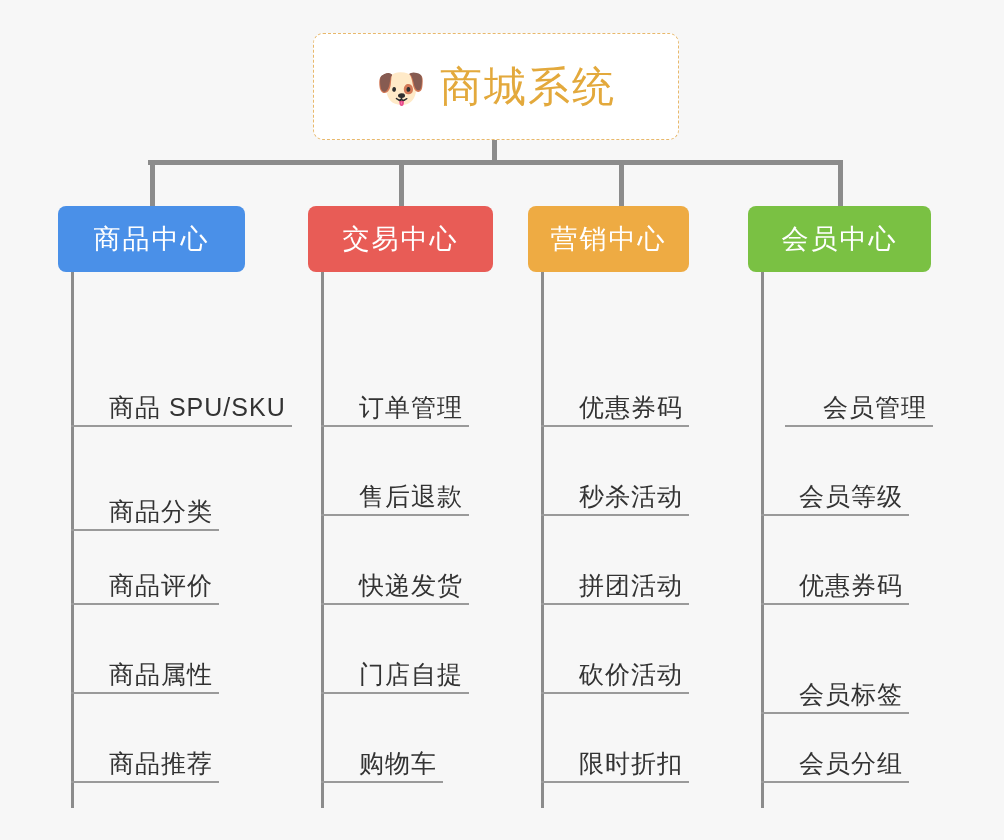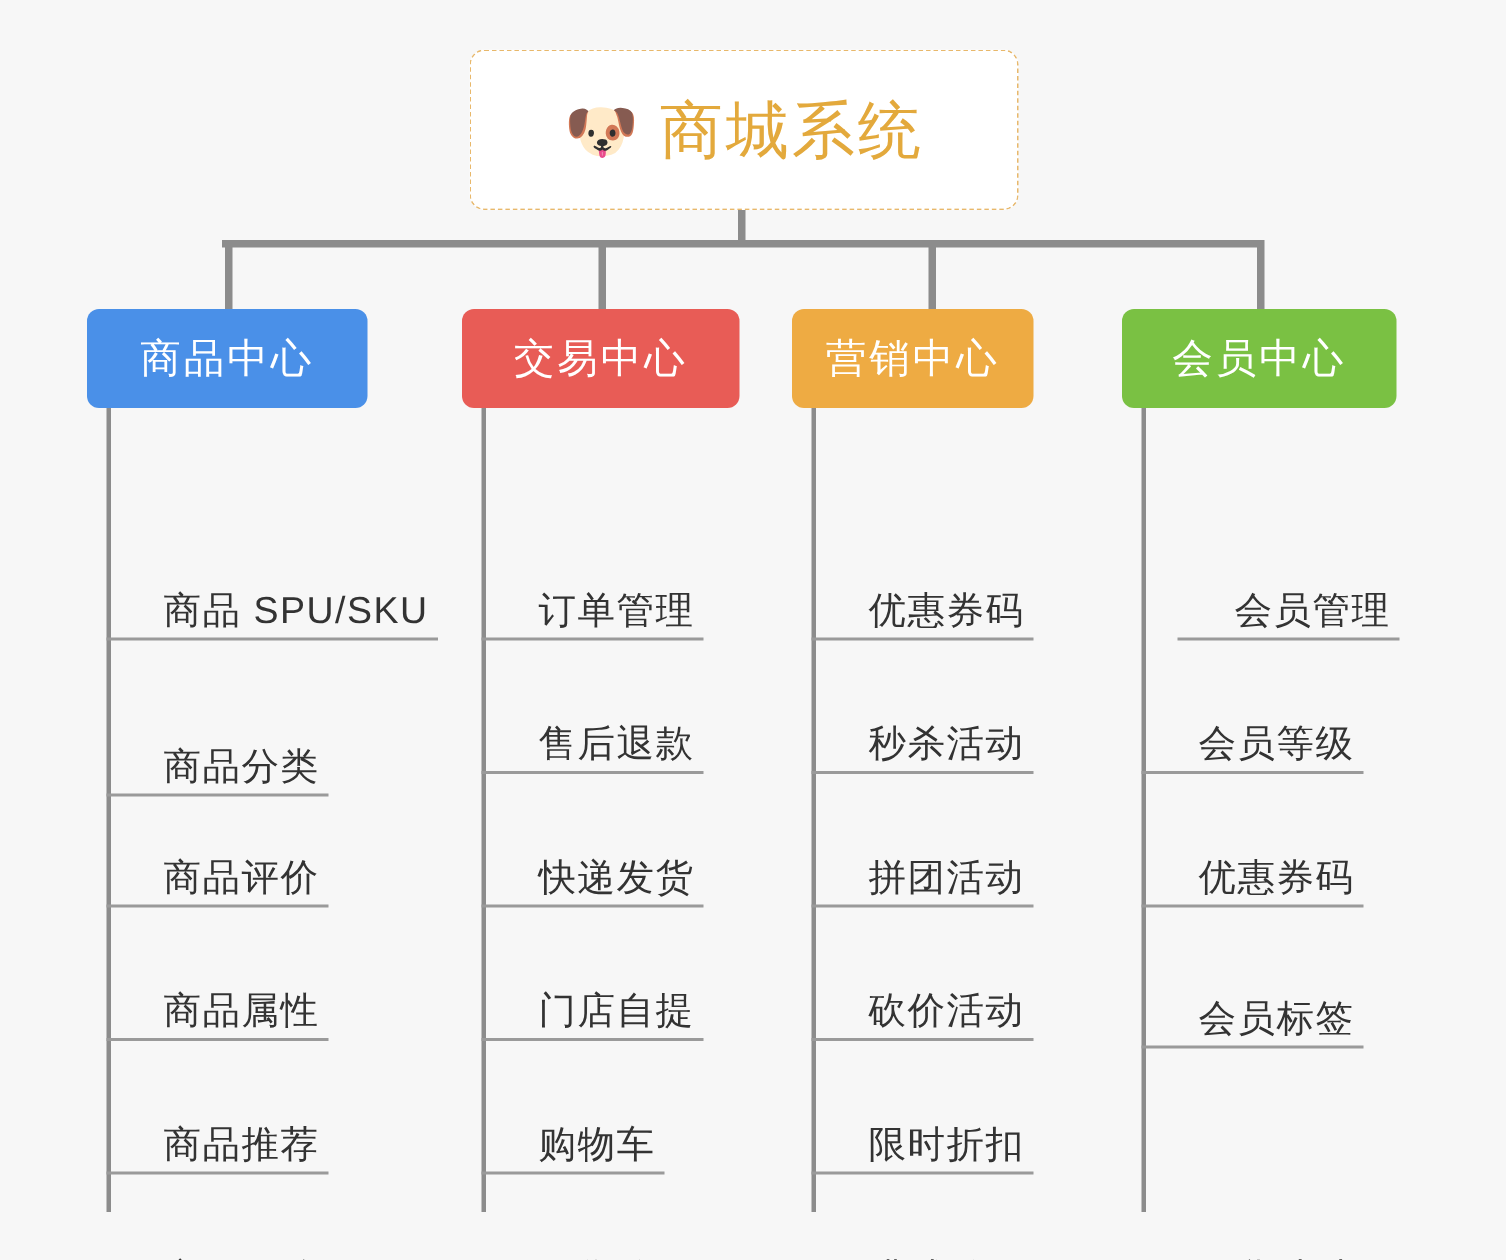--- a/index.html
+++ b/index.html
@@ -236,23 +236,26 @@
         <ul class="leaf-list" style="height: 534px;">
           <li class="leaf" style="top: 66px; padding-left: 24px;">
             <span class="leaf-underline"><span class="leaf-label">会员管理</span></span>
           </li>
           <li class="leaf" style="top: 155px;">
             <span class="leaf-underline"><span class="leaf-label">会员等级</span></span>
           </li>
           <li class="leaf" style="top: 244px;">
             <span class="leaf-underline"><span class="leaf-label">优惠券码</span></span>
           </li>
-          <li class="leaf" style="top: 338px; align-items: flex-end;">
+          <li class="leaf" style="top: 353px; align-items: flex-end;">
             <span class="leaf-underline"><span class="leaf-label">会员标签</span></span>
           </li>
+          <li class="leaf" style="top: 422px;">
+            <span class="leaf-underline"><span class="leaf-label">会员分组</span></span>
+          </li>
           <li class="leaf" style="top: 511px;">
             <span class="leaf-underline"><span class="leaf-label">收货地址</span></span>
           </li>
         </ul>
       </div>
     </div>
 
 </div>
 
 </body></html>

